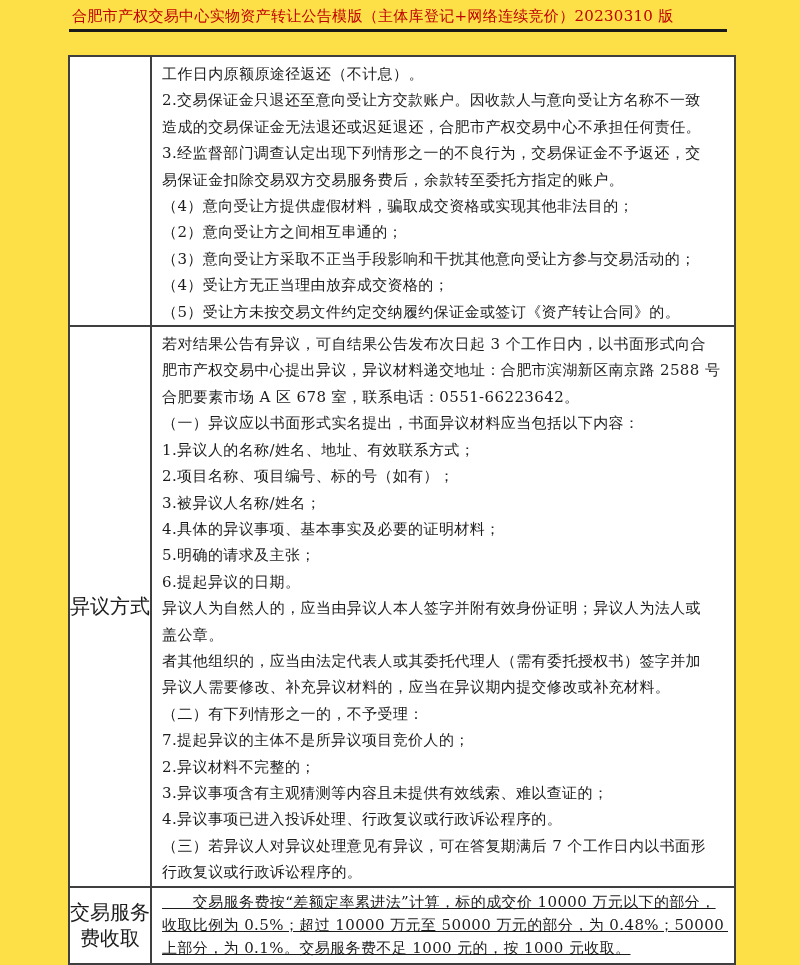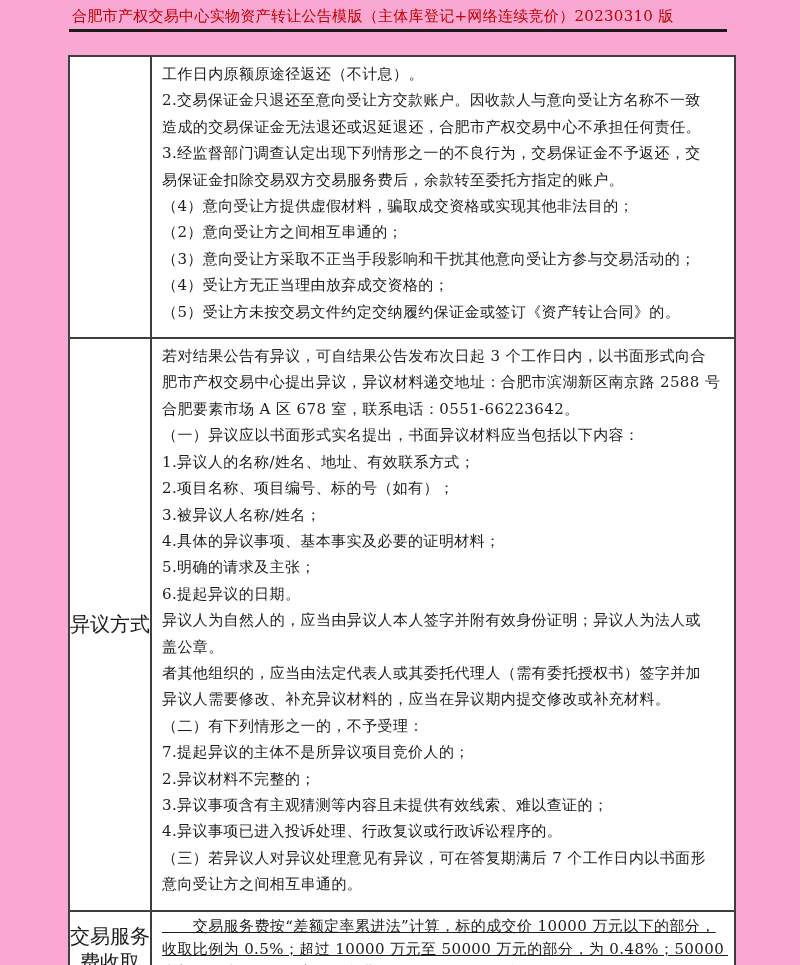--- a/index.html
+++ b/index.html
@@ -3,21 +3,21 @@
 <meta charset="utf-8">
 <style>
   * { margin: 0; padding: 0; box-sizing: border-box; }
   html, body {
     width: 800px; height: 965px;
     background: #ffffff;
     font-family: "DejaVu Serif", "Liberation Serif", serif;
     color: #1c1c1c;
     overflow: hidden;
   }
-  .page { position: relative; width: 800px; height: 965px; background: #f9a8d4; }
+  .page { position: relative; width: 800px; height: 965px; background: #fde047; }
 
   .doc-header {
     position: absolute; left: 72px; top: 6px; width: 660px;
   }
   .doc-title {
     font-size: 15px; line-height: 20px;
     color: #c00000;
     letter-spacing: 0.3px;
     white-space: nowrap;
   }
@@ -39,21 +39,21 @@
   .label-cell {
     width: 82px; flex: 0 0 82px;
     border-right: 2px solid #3f3f3f;
     display: flex; flex-direction: column;
     justify-content: center; align-items: center;
     font-size: 20px; line-height: 26px;
     text-align: center;
   }
   .content-cell {
     flex: 1 1 auto;
-    padding: 4px 6px 12px 10px;
+    padding: 4px 6px 0 10px;
     overflow: hidden;
   }
   .content-cell .line {
     font-size: 15px;
     line-height: 26.4px;
     letter-spacing: 0.4px;
     white-space: nowrap;
     overflow: hidden;
   }
   .t-row.compact .content-cell { padding: 3px 6px 3px 10px; }
@@ -106,21 +106,21 @@
           <div class="line">异议人为自然人的，应当由异议人本人签字并附有效身份证明；异议人为法人或</div>
           <div class="line">盖公章。</div>
           <div class="line">者其他组织的，应当由法定代表人或其委托代理人（需有委托授权书）签字并加</div>
           <div class="line">异议人需要修改、补充异议材料的，应当在异议期内提交修改或补充材料。</div>
           <div class="line">（二）有下列情形之一的，不予受理：</div>
           <div class="line">7.提起异议的主体不是所异议项目竞价人的；</div>
           <div class="line">2.异议材料不完整的；</div>
           <div class="line">3.异议事项含有主观猜测等内容且未提供有效线索、难以查证的；</div>
           <div class="line">4.异议事项已进入投诉处理、行政复议或行政诉讼程序的。</div>
           <div class="line">（三）若异议人对异议处理意见有异议，可在答复期满后 7 个工作日内以书面形</div>
-          <div class="line">意向受让方之间相互串通的。</div>
+          <div class="line">行政复议或行政诉讼程序的。</div>
         </div>
     </div>
 
     <div class="t-row compact">
       <div class="label-cell">
           <div class="line">交易服务</div>
           <div class="line">费收取</div>
         </div>
       <div class="content-cell">
           <div class="line">　　交易服务费按“差额定率累进法”计算，标的成交价 10000 万元以下的部分，</div>

